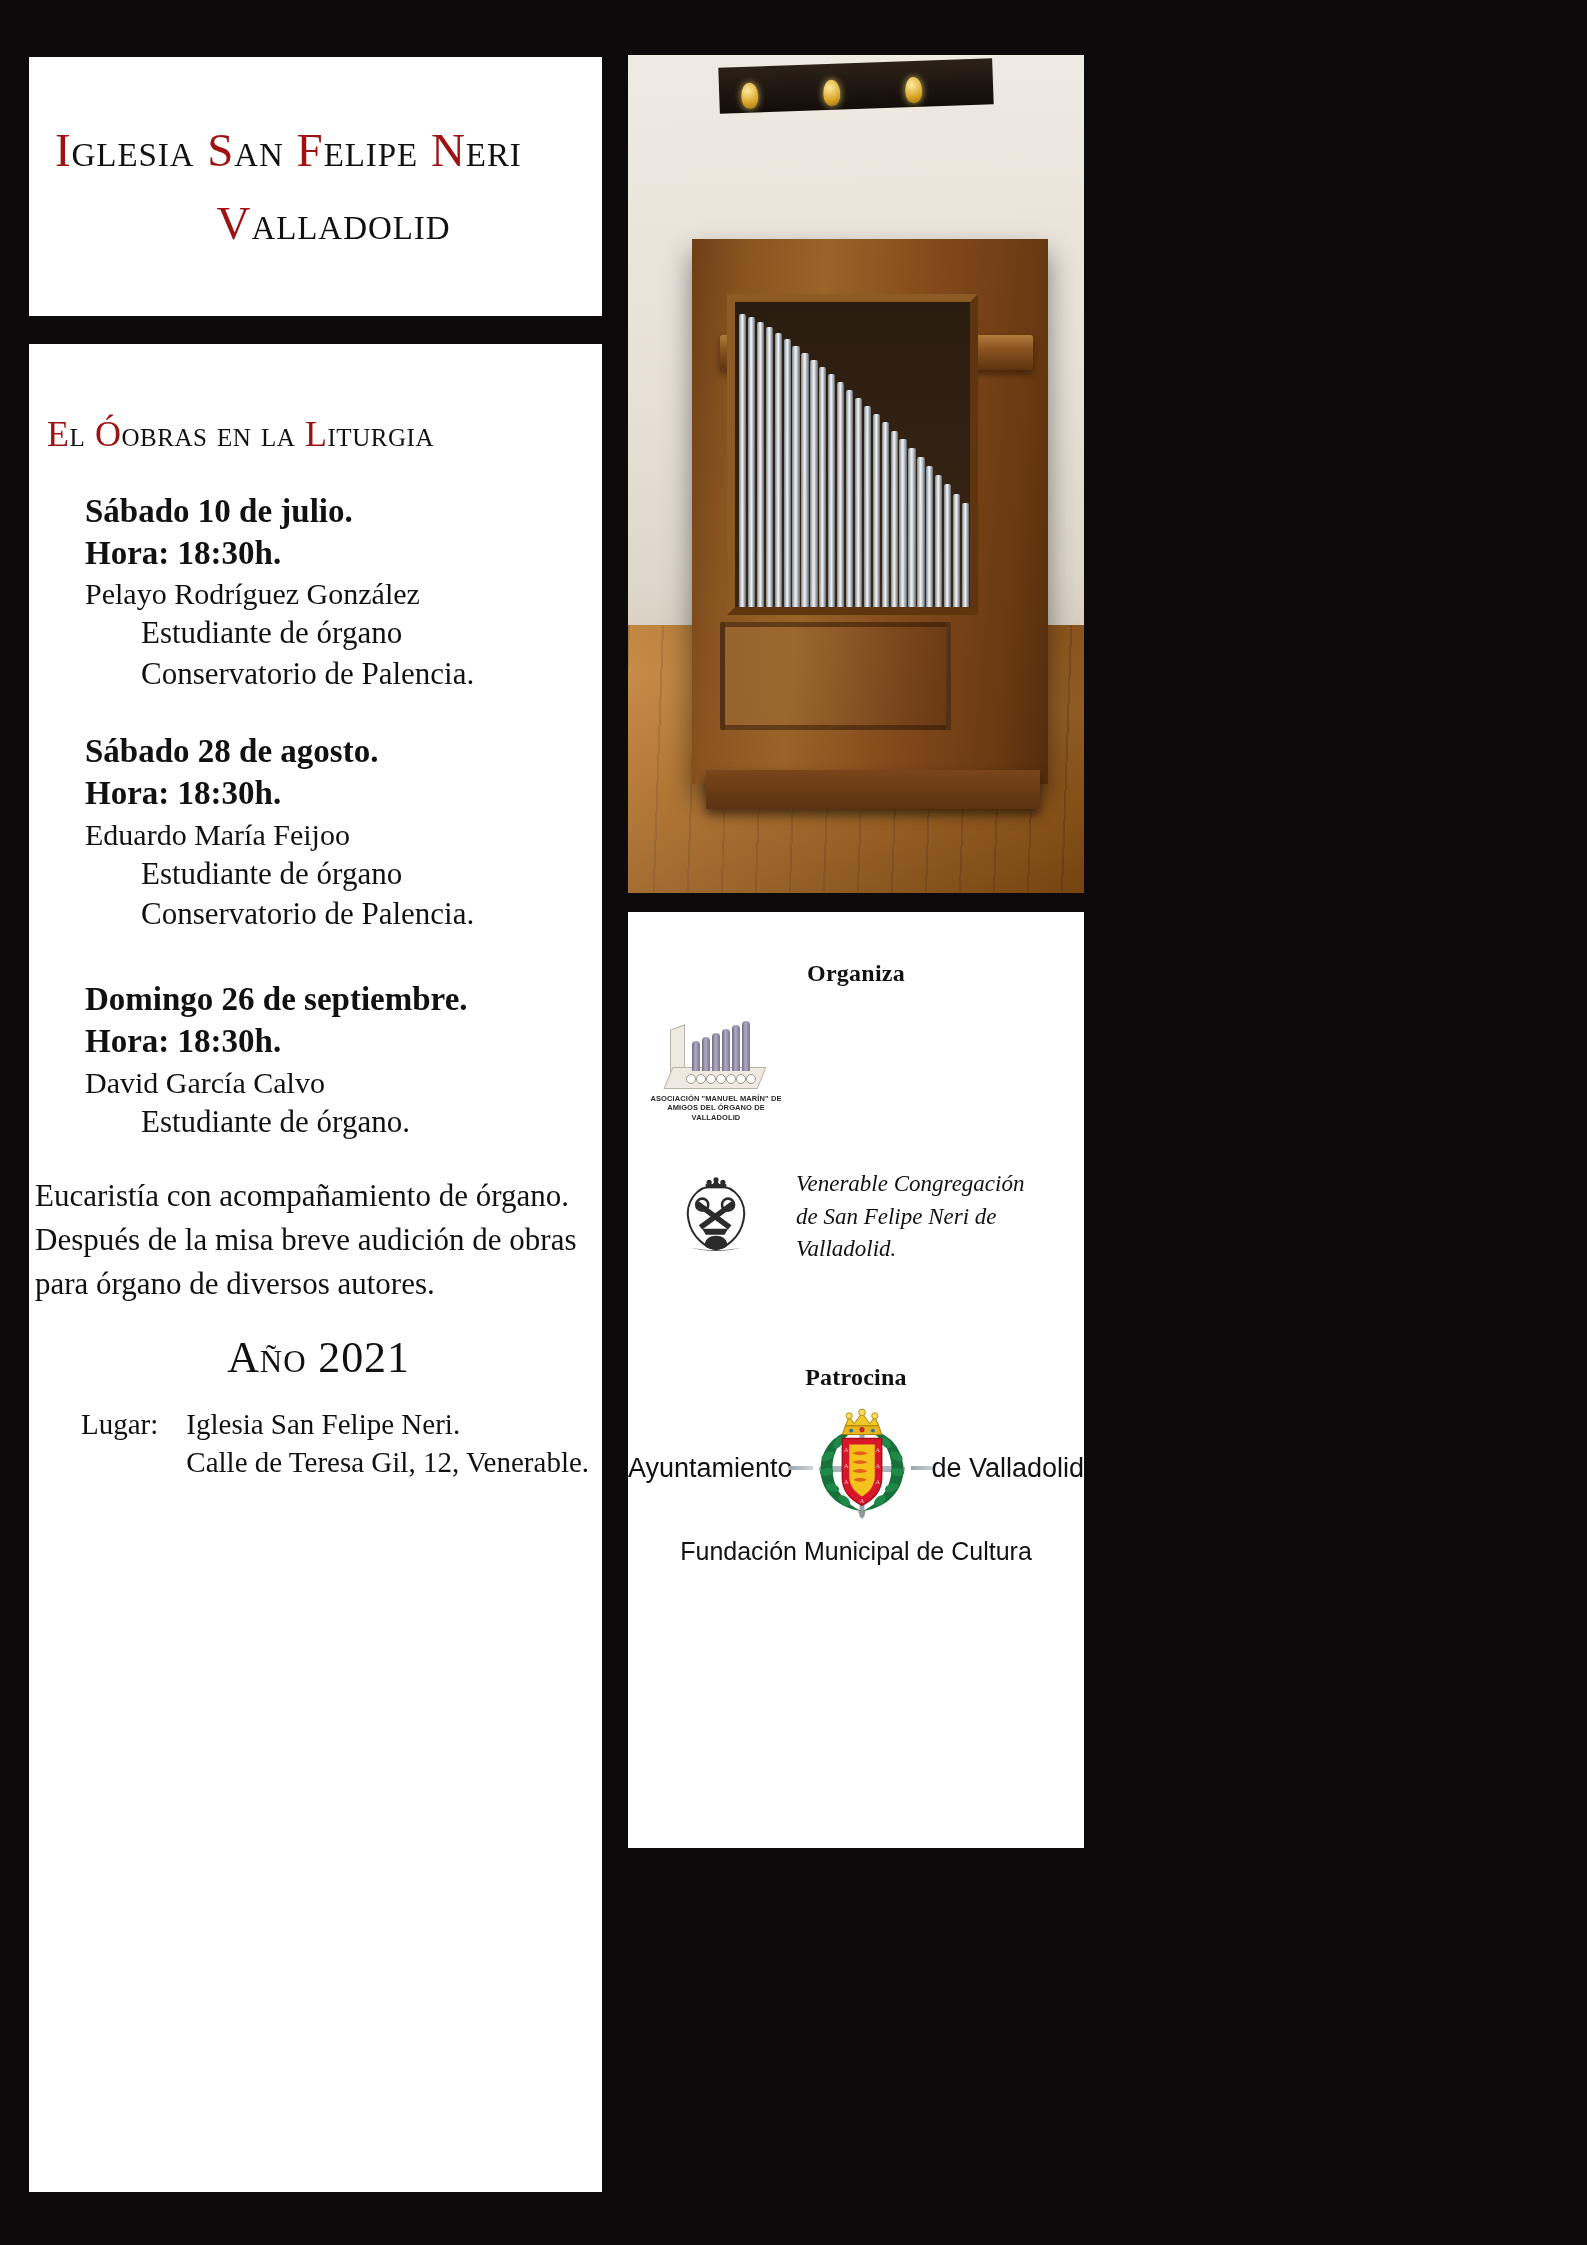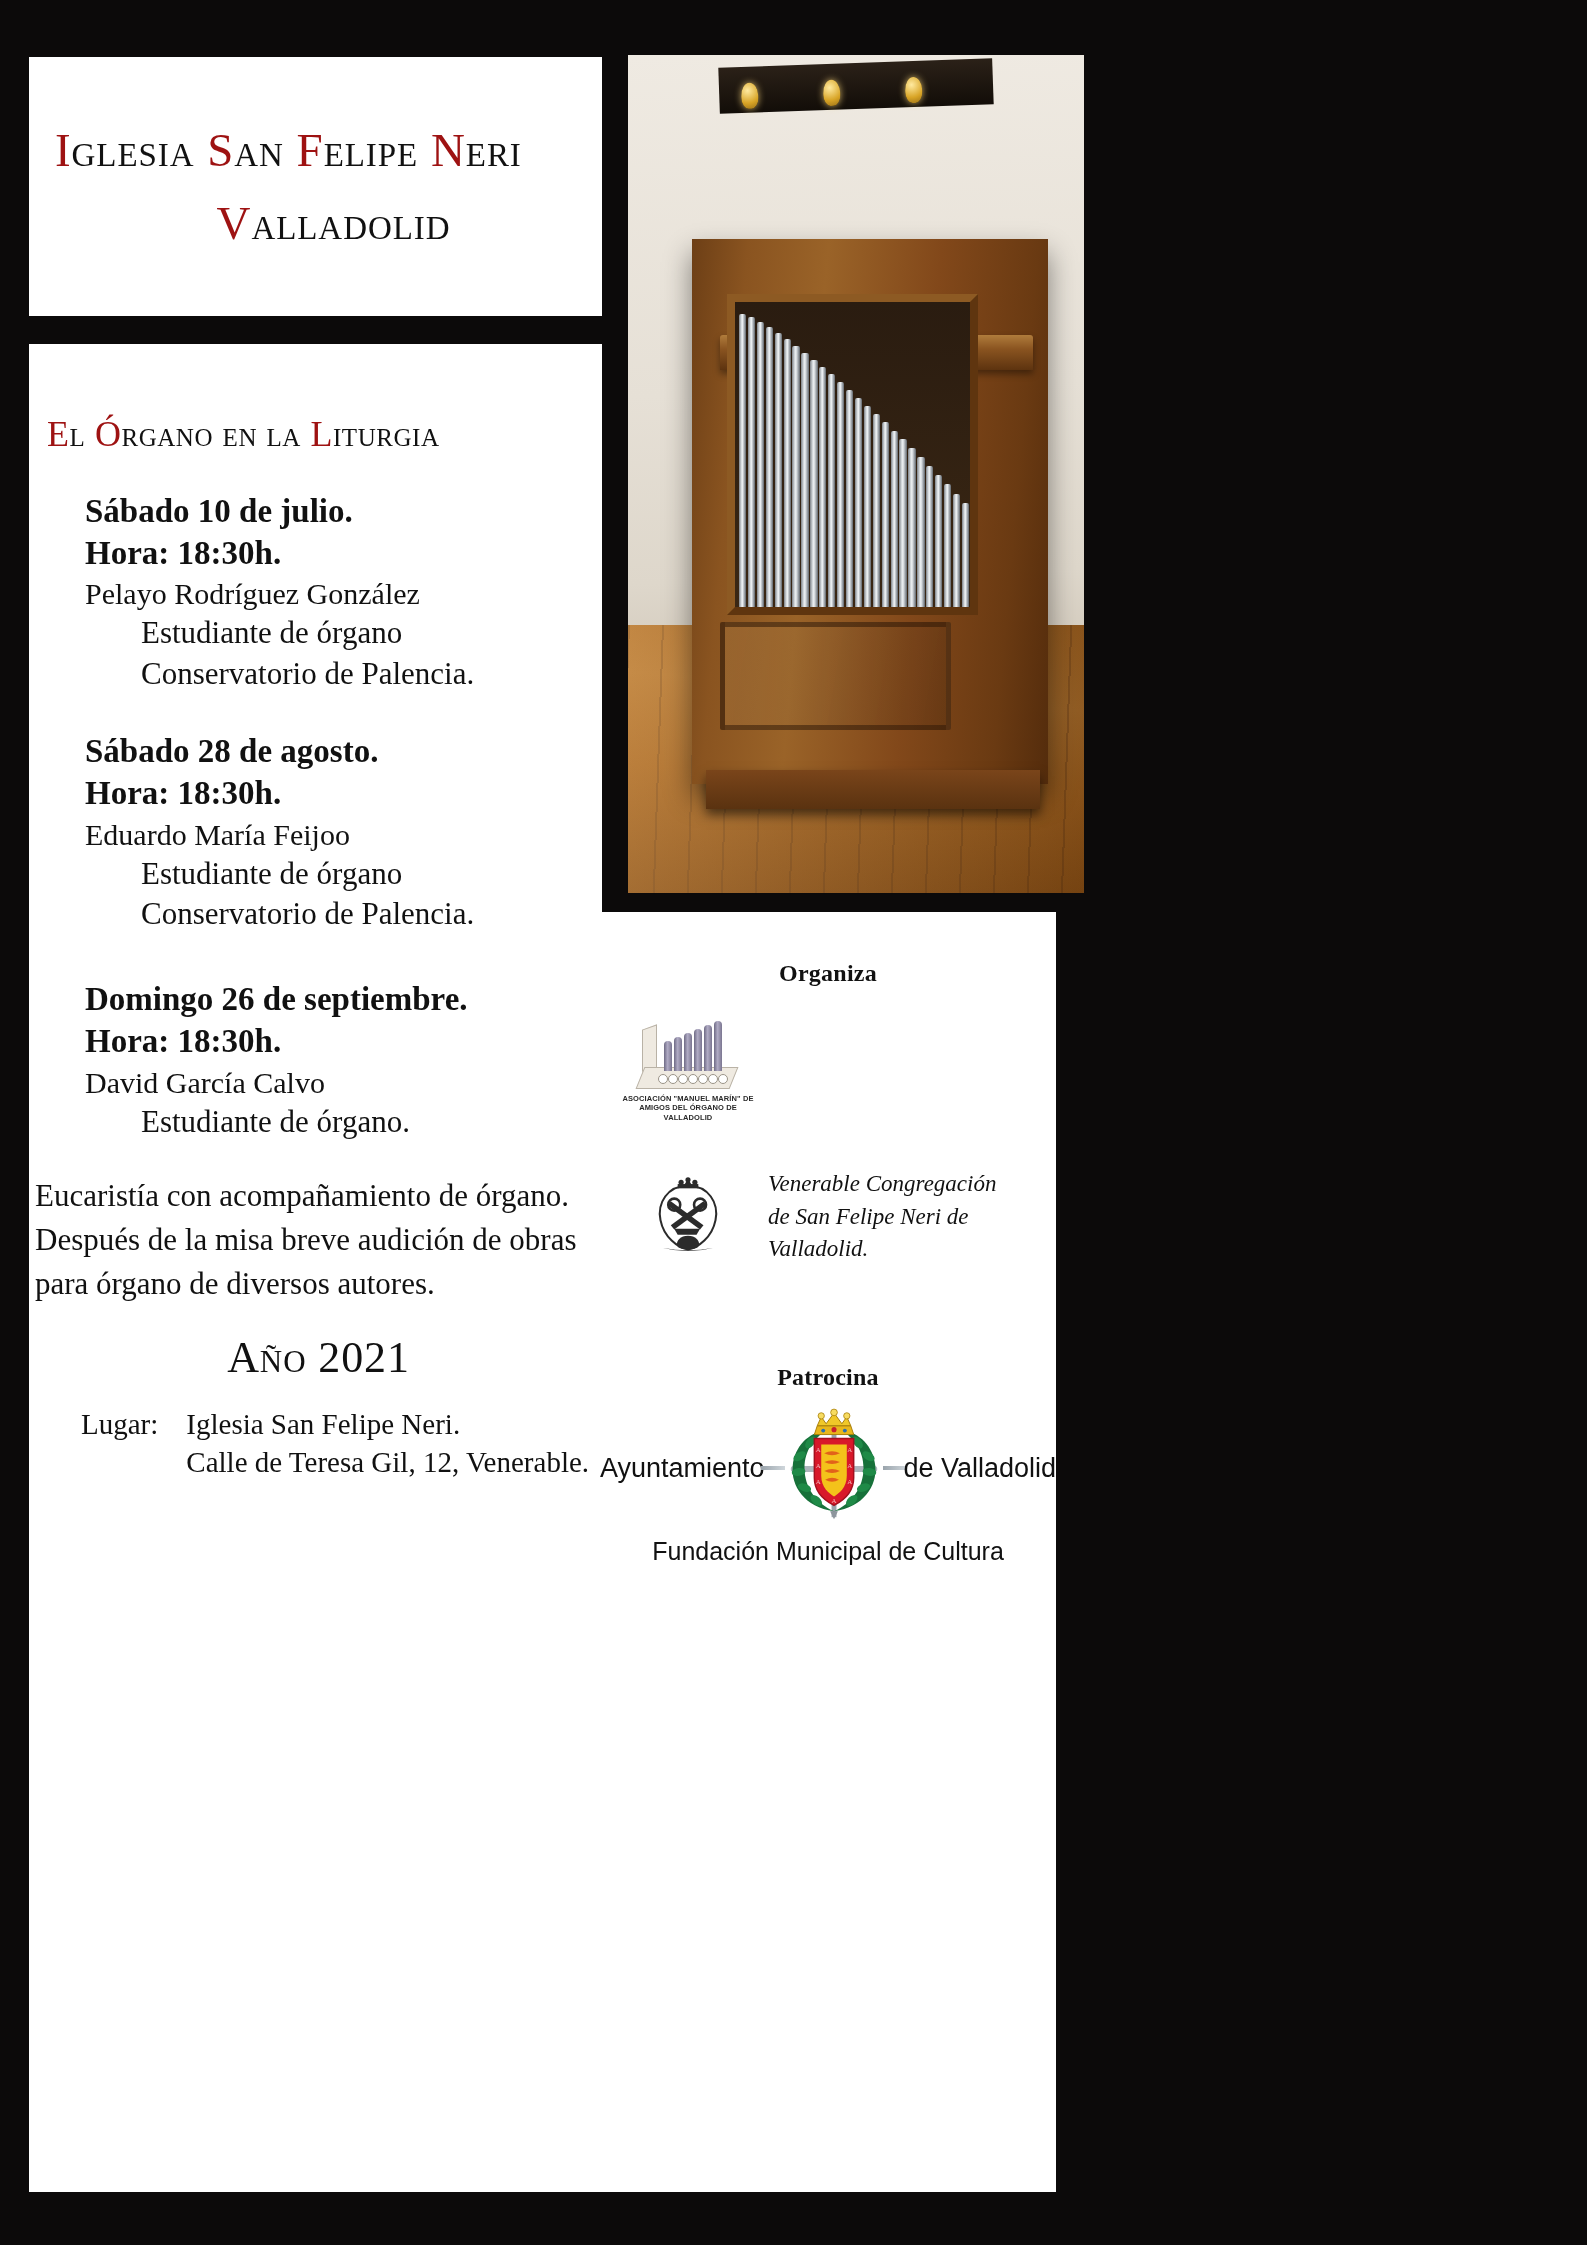--- a/index.html
+++ b/index.html
@@ -227,24 +227,24 @@
     position: absolute;
     top: 34%;
     width: 17px;
     height: 26px;
     border-radius: 50% 50% 42% 42%;
     background: radial-gradient(circle at 38% 30%, #ffeaa0, #d8a426 60%, #9a7016);
     box-shadow: 0 0 7px rgba(255,220,130,.75);
   }
 
   #credits-panel {
-    left: 600px;
+    left: 628px;
     top: 912px;
     width: 456px;
-    height: 1280px;
+    height: 936px;
     padding: 0;
   }
 
   .credits-heading {
     font-weight: bold;
     font-size: 24px;
     text-align: center;
     letter-spacing: 0.01em;
   }
   #organiza-heading { padding-top: 48px; }
@@ -402,21 +402,21 @@
           <div class="pipe" style="height: 37.0843%; left: 92.7%;"></div>
           <div class="pipe" style="height: 34%; left: 96.5%;"></div>
         </div>
       <div class="organ-panel-inset"></div>
       <div class="organ-base"></div>
     </div>
   </div>
 
   <div class="panel" id="main-panel">
 
-    <div id="section-heading"><span class="cap-red">E</span><span>l </span><span class="cap-red">Ó</span><span>rgano en la </span><span class="cap-red">L</span><span>iturgia</span></div>
+    <div id="section-heading"><span class="cap-red">E</span><span>l </span><span class="cap-red">Ó</span><span>obras en la </span><span class="cap-red">L</span><span>iturgia</span></div>
 
     <div class="event" id="event-0">
       <div class="event-date">Sábado 10 de julio.</div>
       <div class="event-time">Hora: 18:30h.</div>
       <div class="event-performer">Pelayo Rodríguez González</div>
       <div class="event-sub">Estudiante de órgano</div>
       <div class="event-sub">Conservatorio de Palencia.</div>
     </div>
 
     <div class="event" id="event-1">

